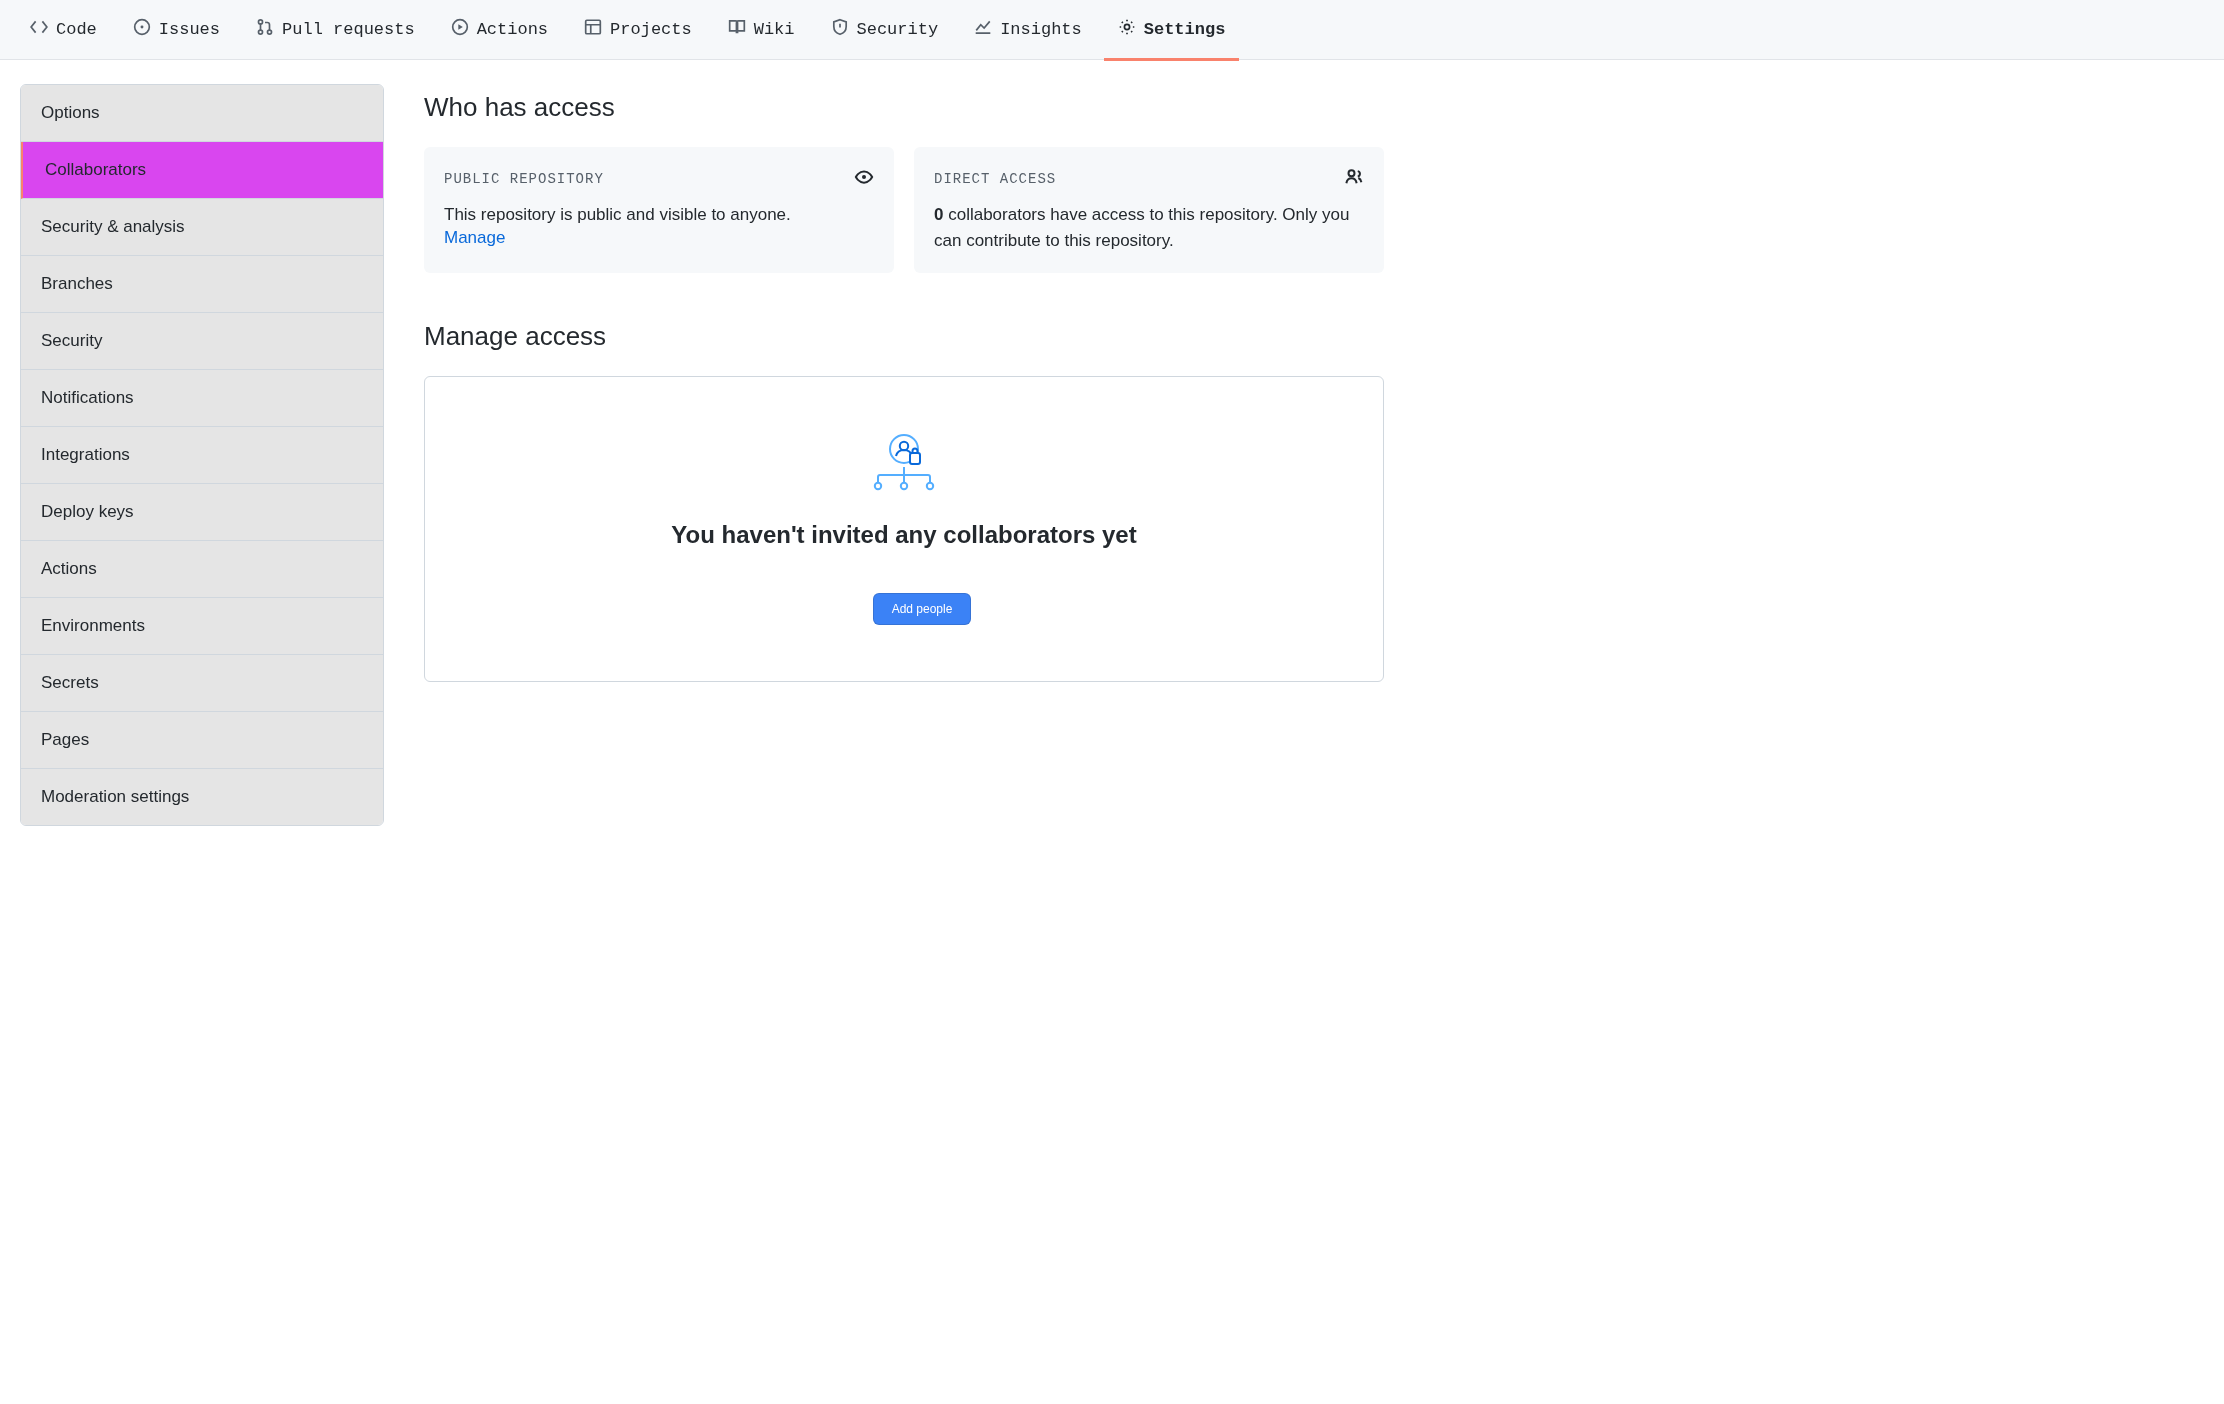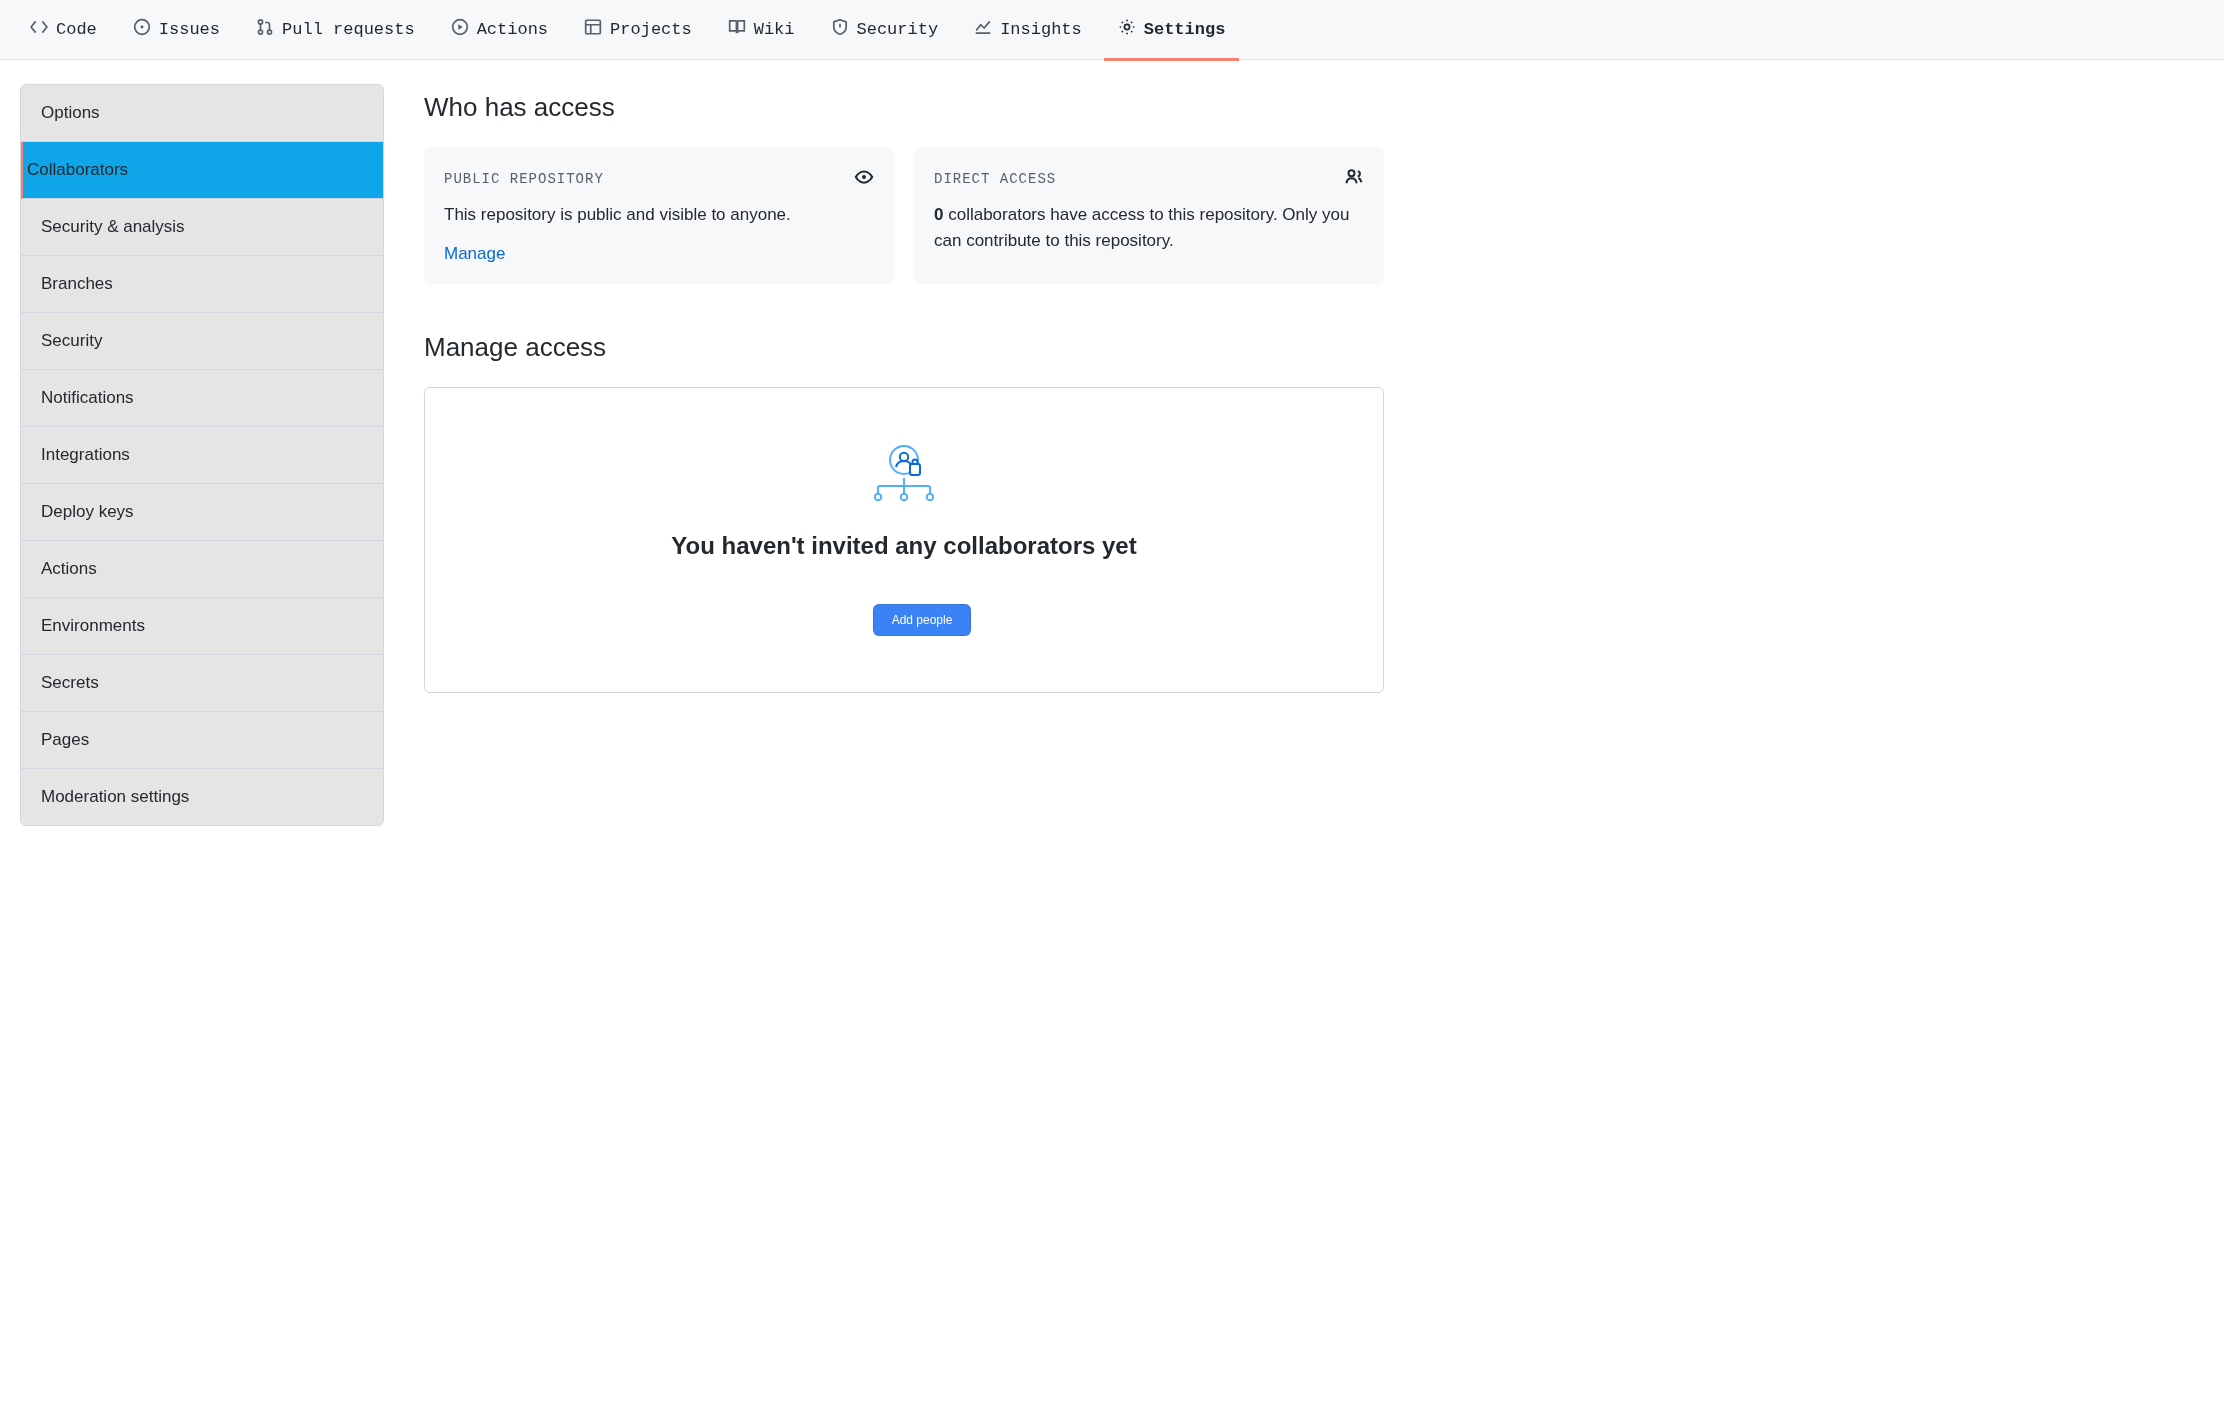--- a/index.html
+++ b/index.html
@@ -53,23 +53,23 @@
   .sidenav-item {
     padding: 18px 20px;
     border-bottom: 1px solid #d0d7de;
     font-size: 17px;
     color: #24292e;
     cursor: pointer;
     background: #e5e5e5;
   }
   .sidenav-item:last-child { border-bottom: none; }
   .sidenav-item.selected {
-    background: #0ea5e9;
+    background: #d946ef;
     border-left: 2px solid #f9826c;
-    padding-left: 4px;
+    padding-left: 22px;
     font-weight: 400;
   }
 
   .content { flex: 1; max-width: 960px; }
   h2.section-title {
     font-size: 26px;
     font-weight: 400;
     color: #24292e;
     margin-bottom: 24px;
     margin-top: 8px;
@@ -98,21 +98,20 @@
     font-size: 14px;
     letter-spacing: 1px;
     color: #57606a;
   }
   .card-icon svg { stroke: #24292e; fill: none; stroke-width: 1.6; }
   .card-body { font-size: 17px; color: #24292e; line-height: 1.5; }
   .card-manage {
     display: inline-block;
     color: #0969da;
     font-size: 17px;
-    margin-top: 16px;
     cursor: pointer;
   }
 
   .manage-box {
     border: 1px solid #d0d7de;
     border-radius: 6px;
     padding: 56px 40px 56px;
     text-align: center;
   }
   .empty-illustration { margin: 0 auto 28px; width: 72px; height: 60px; }

